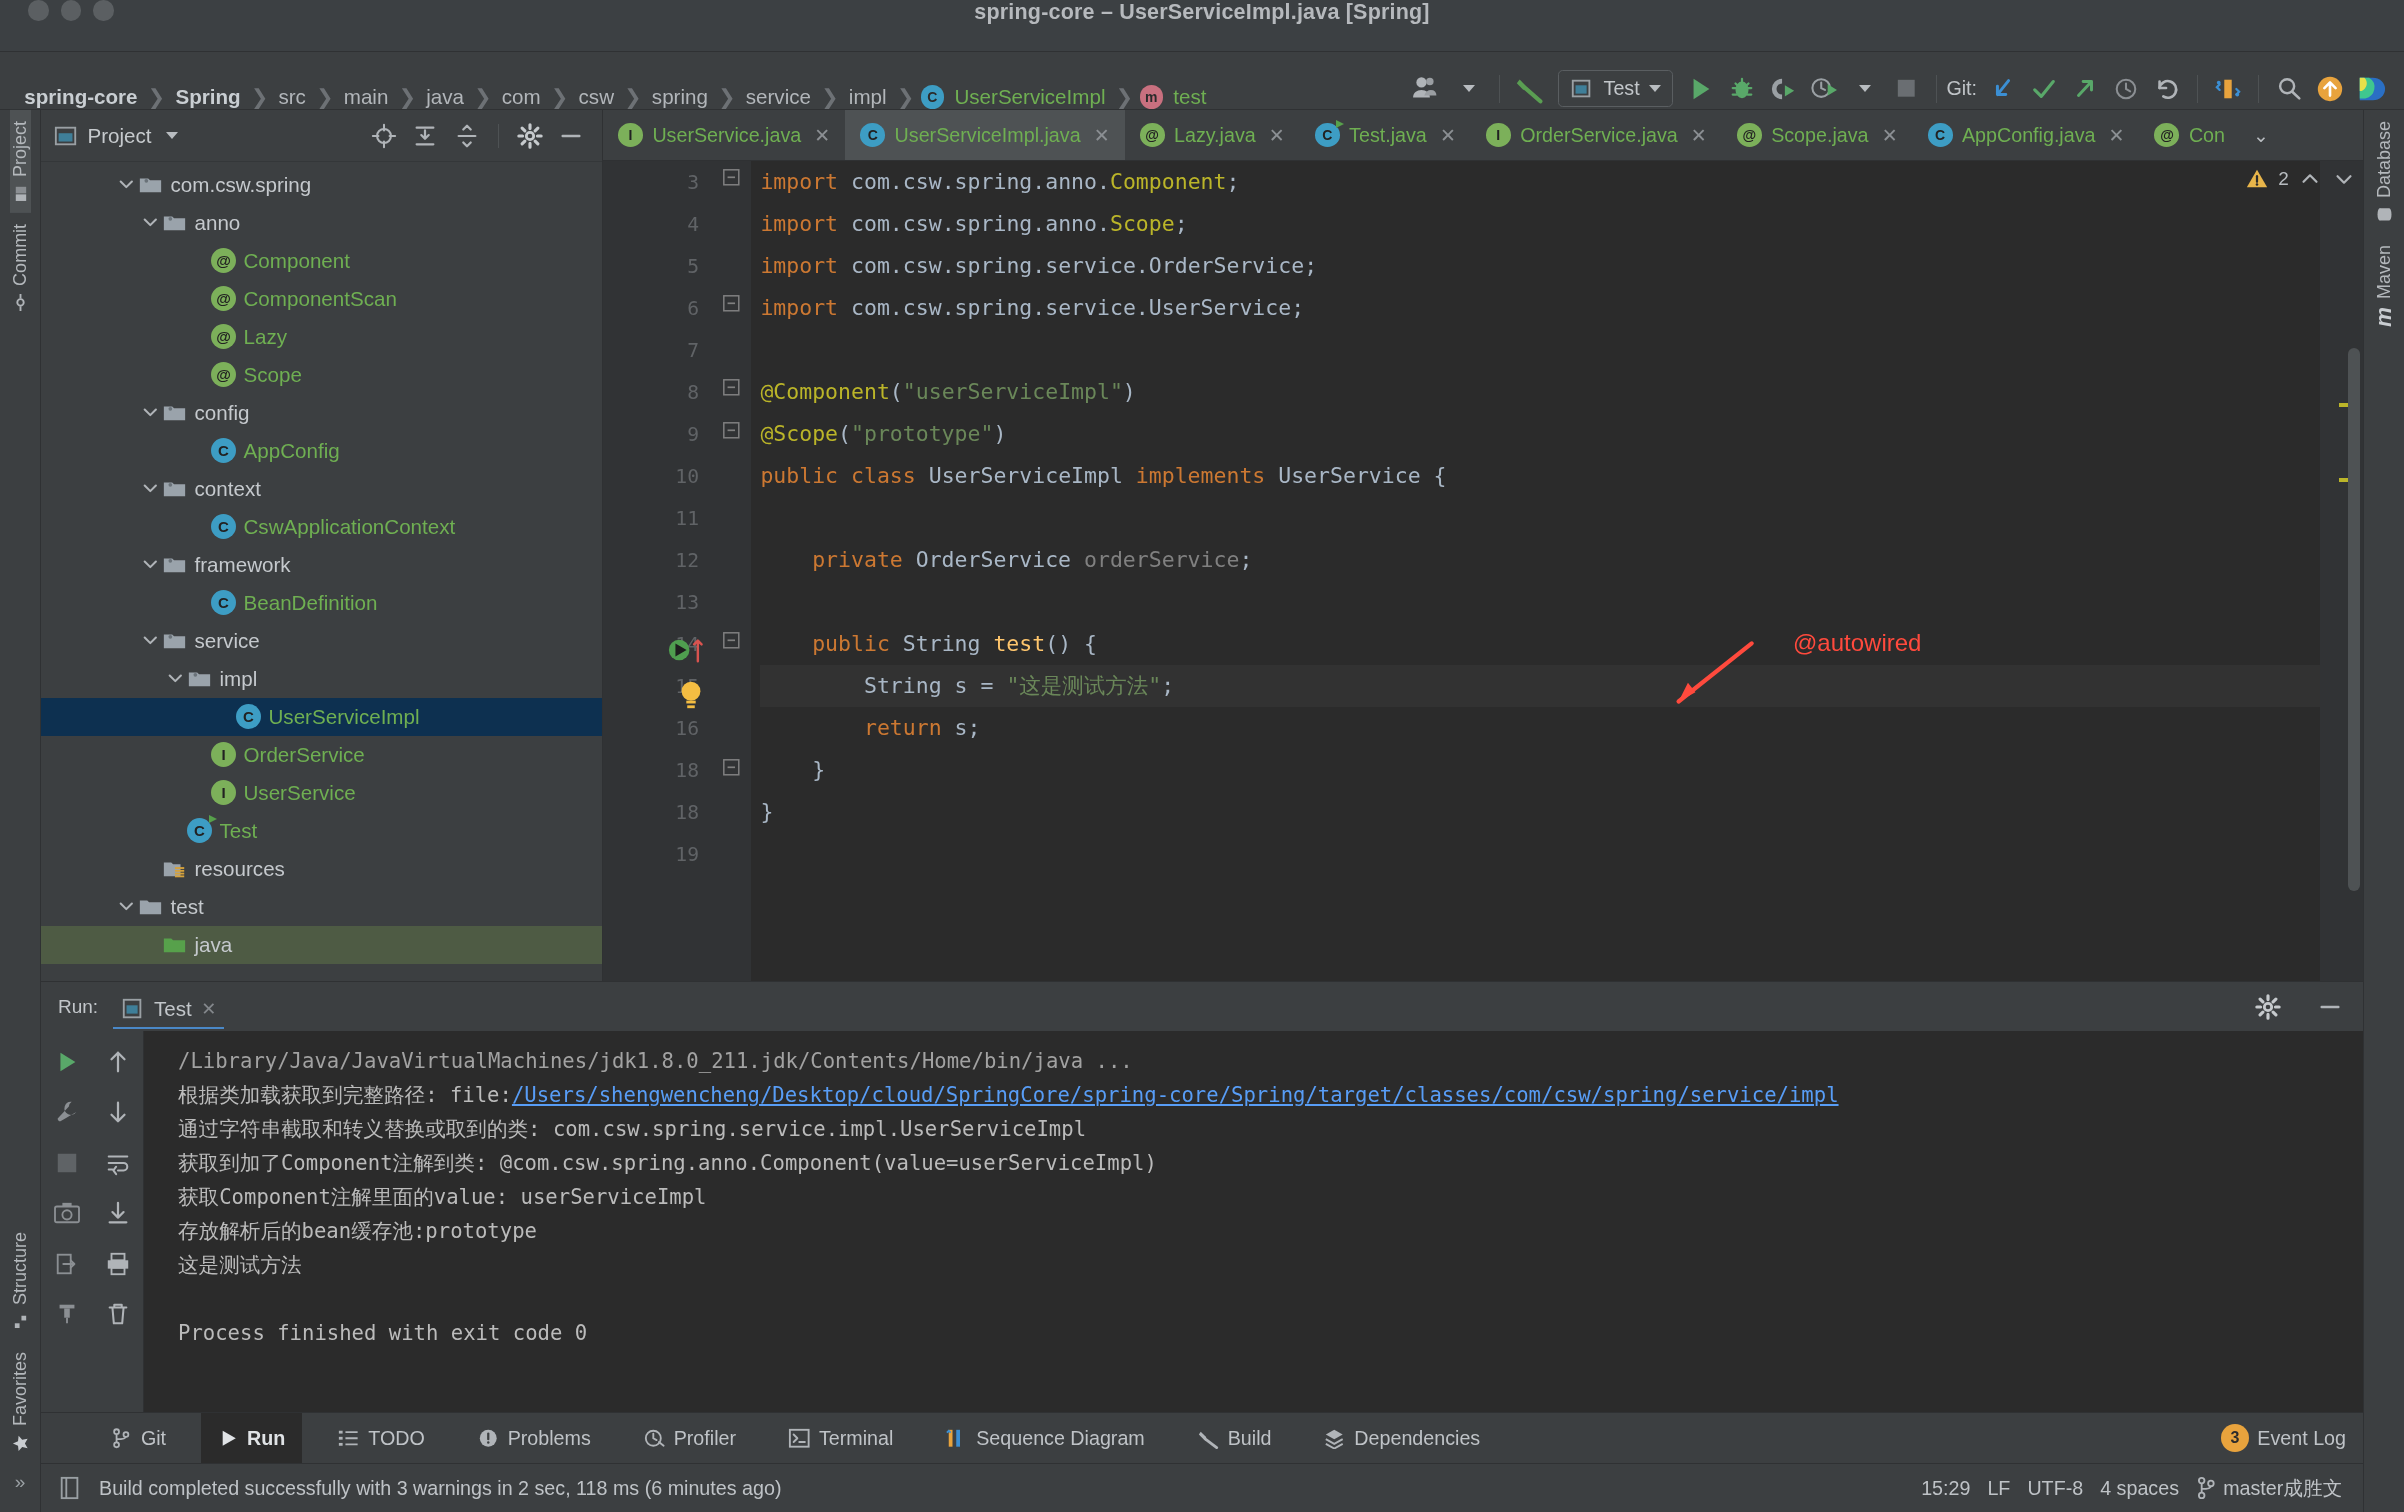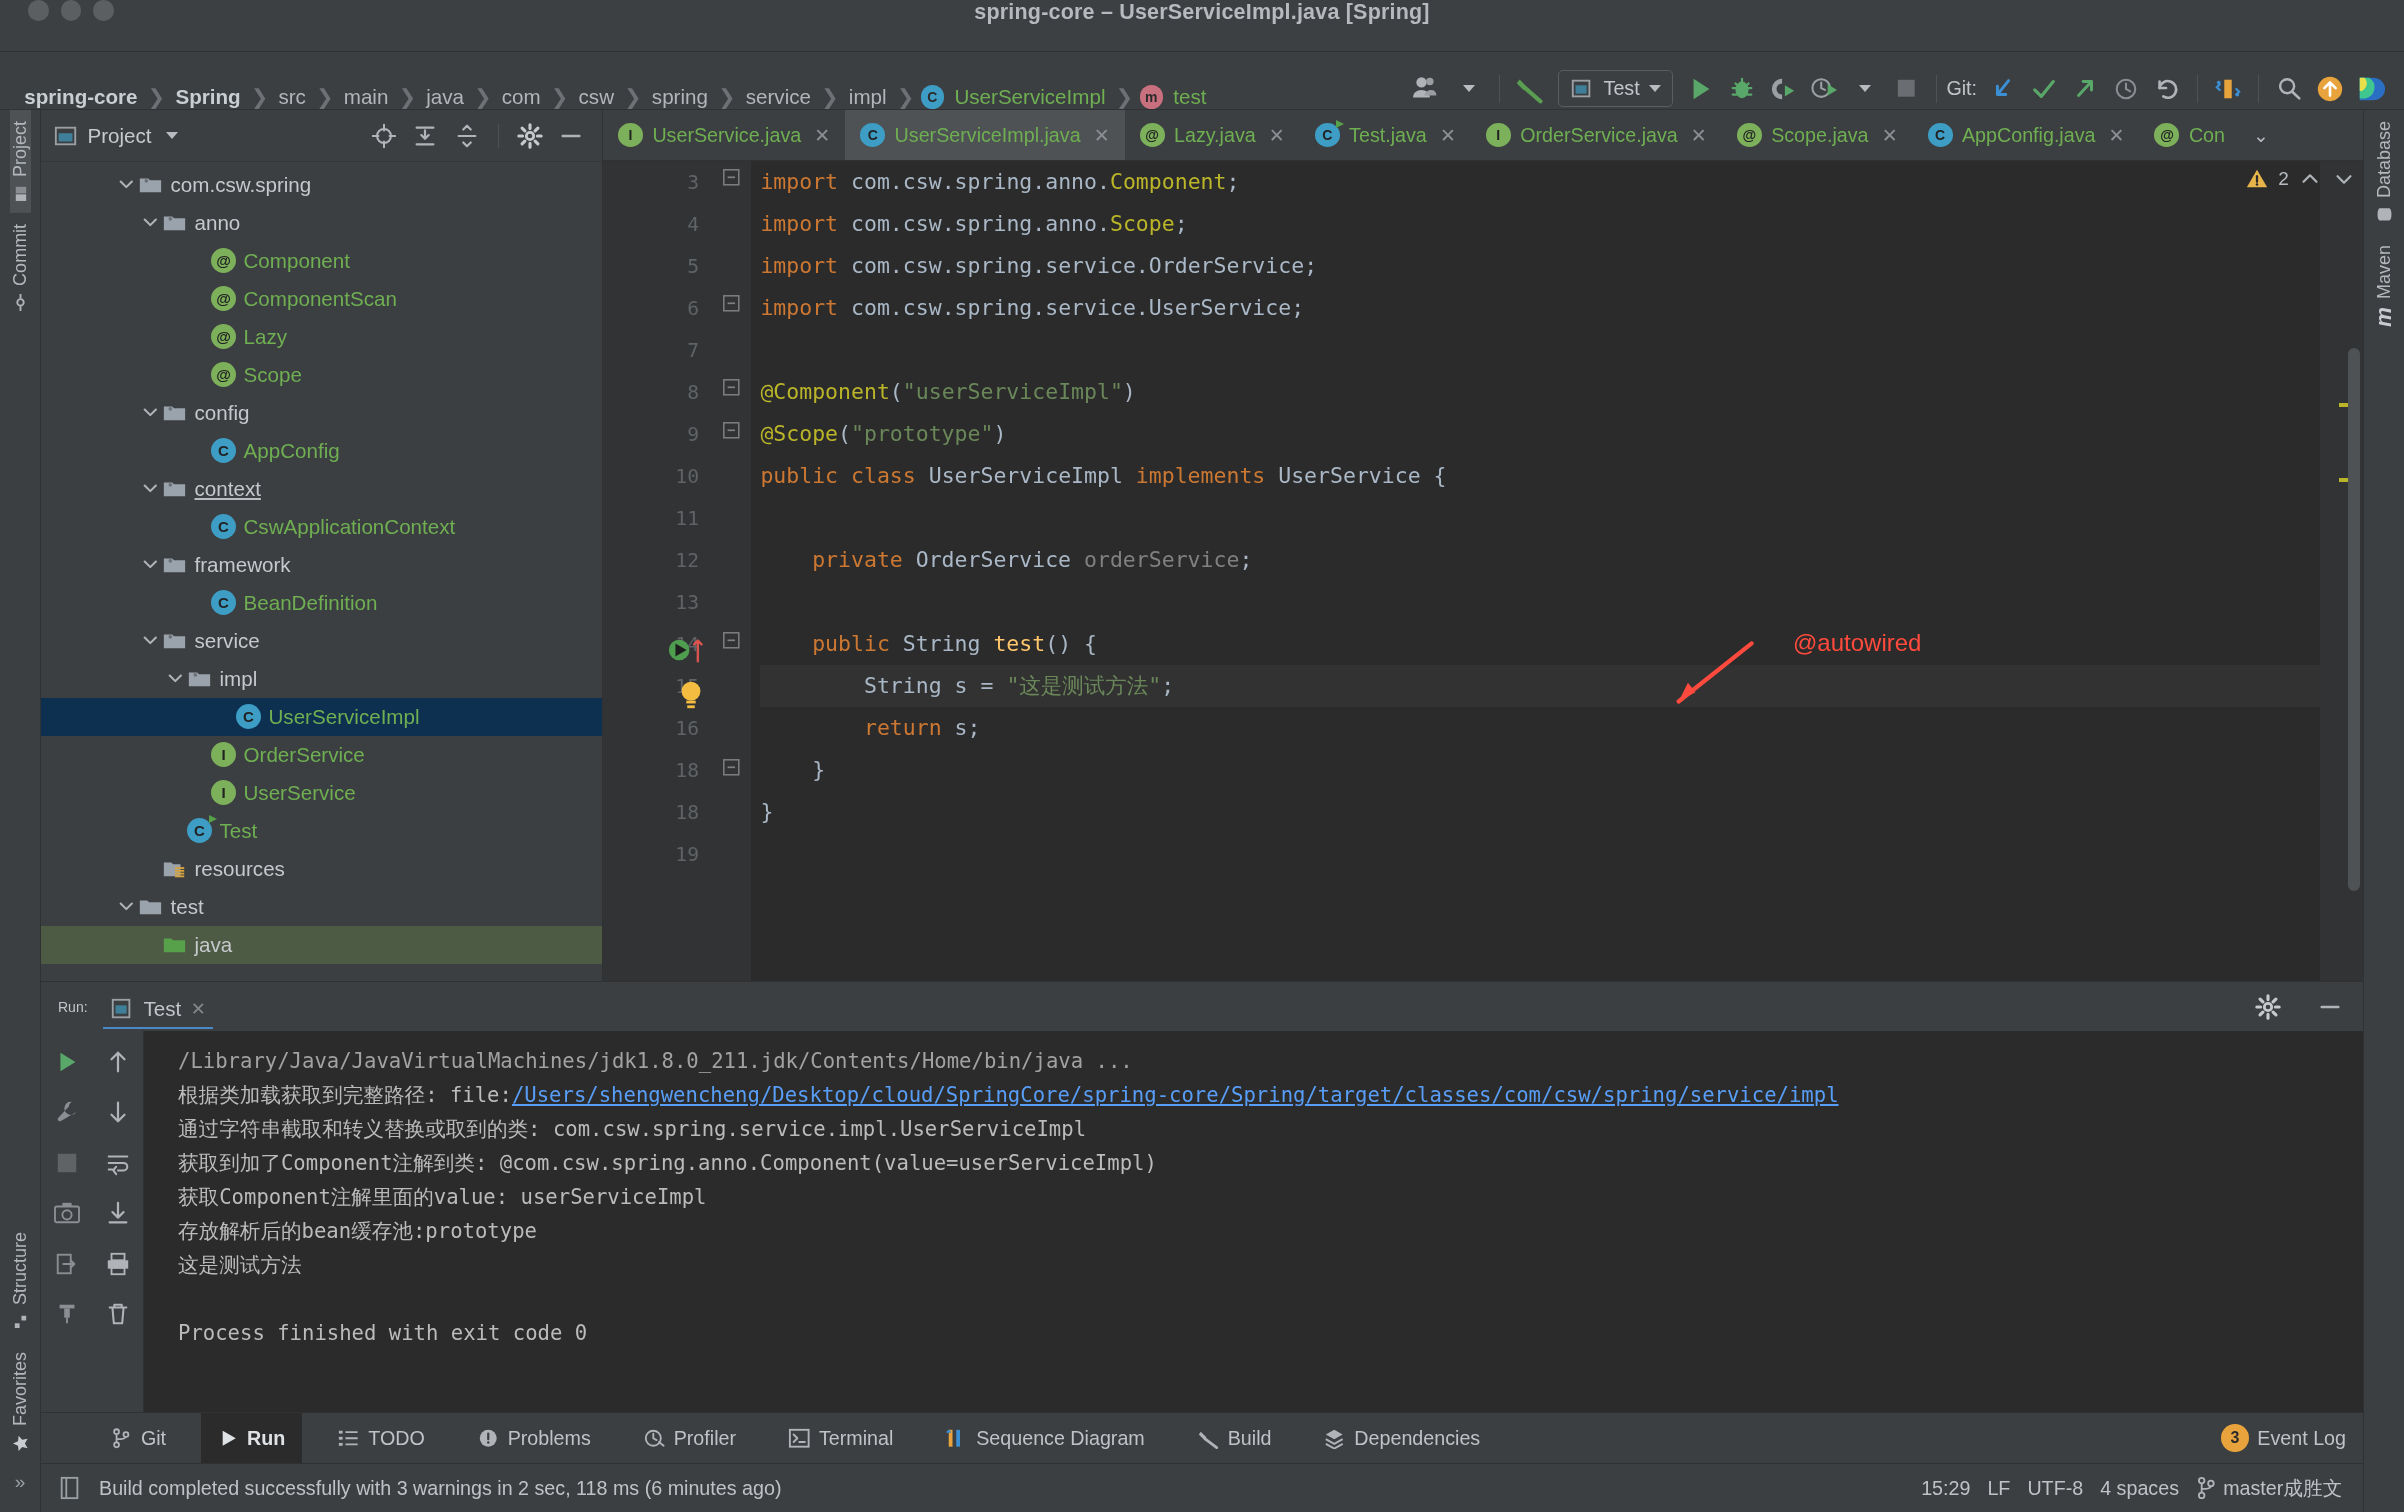--- a/index.html
+++ b/index.html
@@ -167,21 +167,21 @@
 
   .anno-text {
     position:absolute; font-size:24px; color:#ff4a3d; font-family:"Liberation Sans",sans-serif;
   }
 
   
   .lower { flex:1 1 auto; display:flex; flex-direction:column; min-height:0; border-top:0.9px solid #2f3133; }
   .run-head {
     height:49px;flex:0 0 49px;background:#3c3f41;display:flex;align-items:center;padding:0 17px;gap:15px;
   }
-  .run-lbl { font-size:14px;color:#c2c6ca; }
+  .run-lbl { font-size:19px;color:#c2c6ca; }
   .run-tab {
     display:flex;align-items:center;gap:9.4px;font-size:20.6px;color:#c2c6ca;
     border-bottom:2.8px solid #4a88c7; padding: 7.5px 7.5px 5.6px; position:relative; top:2.8px;
   }
   .run-tab .x { color:#83878b; font-size:18px; }
   .rh-spacer { flex:1 1 auto; }
   .console-wrap { flex:1 1 auto; display:flex; min-height:0; background:#2b2b2b; }
   .run-side {
     width:103px;flex:0 0 103px;background:#3c3f41;display:flex;
     border-right:0.9px solid #2f3133;
@@ -533,21 +533,21 @@
                     <circle cx="9" cy="9.5" r="2" fill="#6a7279"></circle>
                   </svg>
                 </span>
                 <span class="nm white">config</span>
               </div>
               <div class="row" style="padding-left: 146px;">
                 <span class="twisty"></span>
                 <div class="badge c">C</div>
                 <span class="nm green">AppConfig</span>
               </div>
-              <div class="row" style="padding-left: 97px; text-decoration: underline;">
+              <div class="row" style="padding-left: 97px;">
                 <span class="twisty">
                   <svg width="20.6" height="20.6" viewBox="0 0 22 22">
                     <path d="M5 8 l6 6 6 -6" stroke="#b0b4b8" stroke-width="2.2" fill="none" stroke-linecap="round" stroke-linejoin="round"></path>
                   </svg>
                 </span>
                 <span class="ico">
                   <svg width="25" height="25" viewBox="0 0 27 27">
                     <path d="M2 7 h9 l2 2 h12 v13 H2 Z" fill="#9aa3ab"></path>
                     <circle cx="9" cy="9.5" r="2" fill="#6a7279"></circle>
                   </svg>

